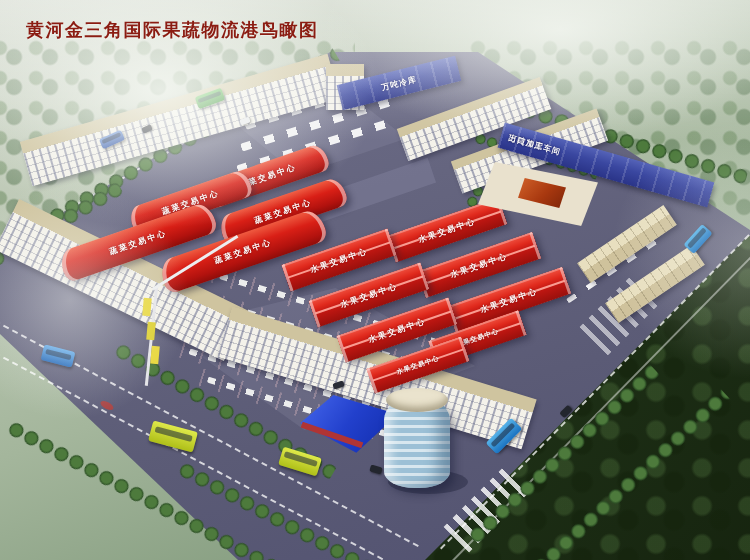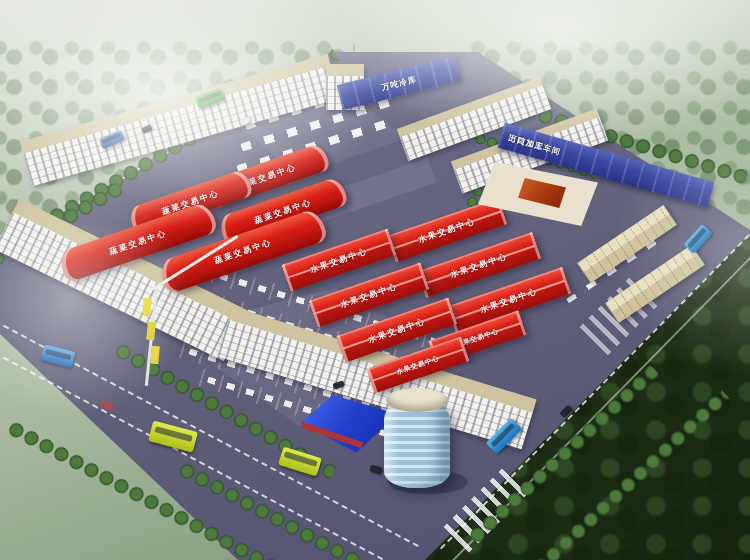--- a/index.html
+++ b/index.html
@@ -217,13 +217,14 @@
   <div class="car" style="left:333px;top:382px;width:11px;height:6px;background:#2a2d36;transform:rotate(-18deg);"></div>
   <div class="car" style="left:142px;top:126px;width:10px;height:6px;background:#2a2d36;transform:rotate(-24deg);"></div>
   <div class="car" style="left:240px;top:118px;width:10px;height:6px;background:#e8e9ec;transform:rotate(-20deg);"></div>
 
   <div class="fog" style="left:0;top:0;width:750px;height:140px;background:linear-gradient(180deg,rgba(255,255,255,.4),rgba(255,255,255,0));"></div>
   <div class="fog" style="left:-80px;top:-60px;width:480px;height:300px;background:radial-gradient(ellipse at center,rgba(250,252,248,.8) 0%,rgba(250,252,248,0) 65%);"></div>
   <div class="fog" style="left:300px;top:-90px;width:520px;height:240px;background:radial-gradient(ellipse at center,rgba(250,252,248,.7) 0%,rgba(250,252,248,0) 65%);"></div>
   <div class="fog" style="left:-60px;top:170px;width:260px;height:260px;background:radial-gradient(ellipse at center,rgba(248,250,246,.45) 0%,rgba(248,250,246,0) 65%);"></div>
   <div class="fog" style="left:600px;top:110px;width:300px;height:280px;background:radial-gradient(ellipse at center,rgba(248,250,246,.3) 0%,rgba(248,250,246,0) 65%);"></div>
 
+  <div id="title">黄河金三角国际果蔬物流港鸟瞰图</div>
 </div>
 
 </body></html>

